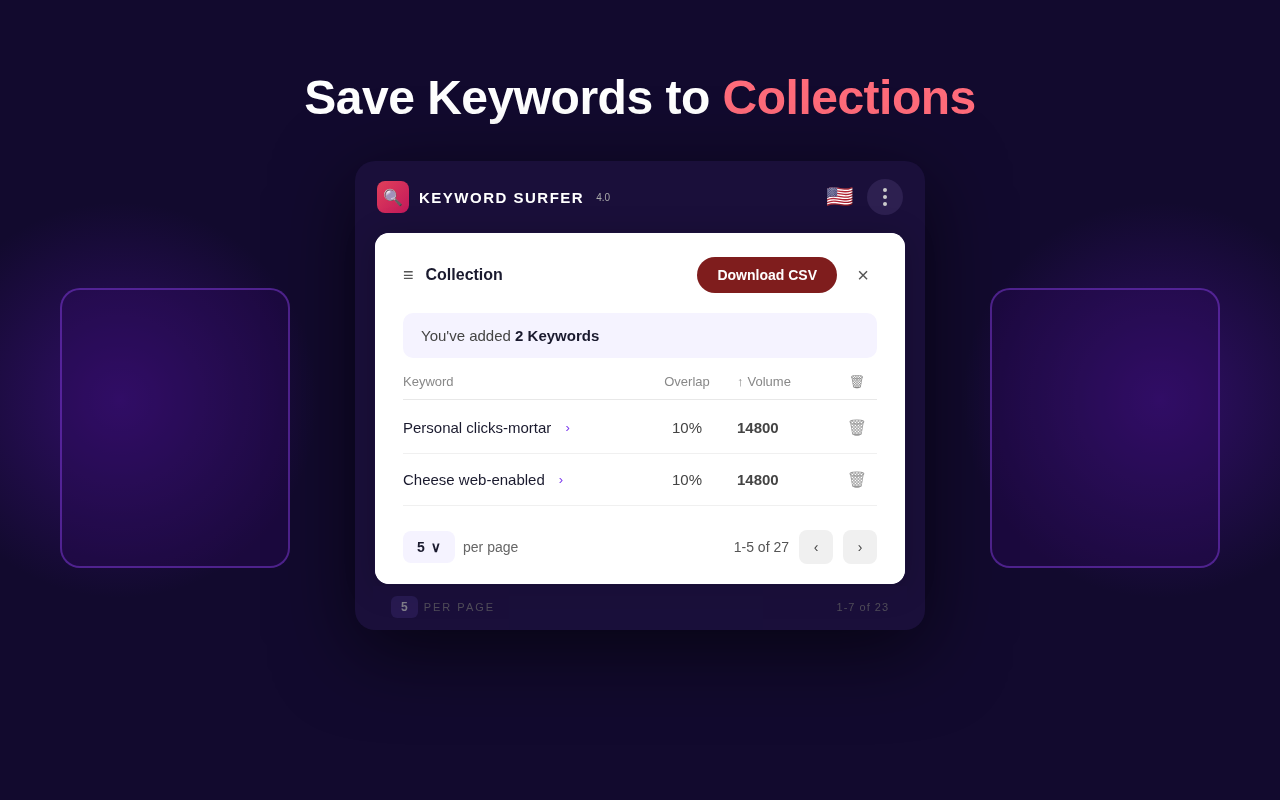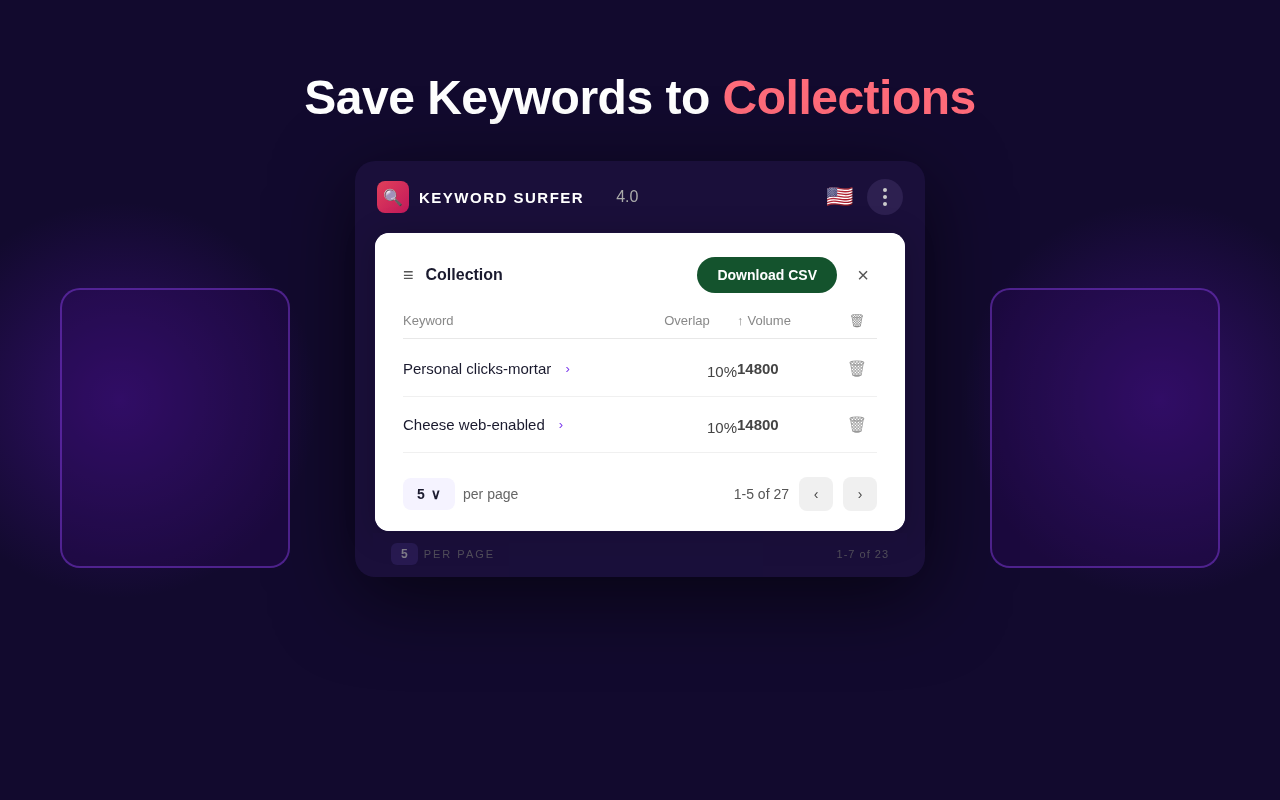--- a/index.html
+++ b/index.html
@@ -119,23 +119,23 @@
     }
 
     .ks-title {
       font-size: 15px;
       font-weight: 800;
       color: #fff;
       letter-spacing: 1.5px;
     }
 
     .ks-version {
-      font-size: 16px;
+      font-size: 10px;
       color: #aaa;
-      margin-left: 22px;
+      margin-left: 2px;
       font-weight: 500;
     }
 
     .ks-header-right {
       display: flex;
       align-items: center;
       gap: 10px;
     }
 
     .flag-btn {
@@ -219,21 +219,21 @@
       font-size: 18px;
     }
 
     .modal-title {
       font-size: 16px;
       font-weight: 700;
       color: #1a1a2e;
     }
 
     .download-csv-btn {
-      background: #14532d;
+      background: #7f1d1d;
       color: white;
       border: none;
       border-radius: 24px;
       padding: 10px 20px;
       font-size: 14px;
       font-weight: 700;
       cursor: pointer;
     }
 
     .close-btn {
@@ -298,24 +298,23 @@
       color: #1a1a2e;
       font-weight: 500;
     }
 
     .keyword-arrow {
       color: #7c3aed;
       font-size: 13px;
     }
 
     .overlap-cell {
-      text-align: right;
+      text-align: center;
       font-size: 15px;
       color: #444;
-      margin-top: 6px;
     }
 
     .volume-cell {
       font-size: 15px;
       color: #444;
       font-weight: 600;
     }
 
     .delete-cell {
       text-align: center;
@@ -467,20 +466,23 @@
           <div class="modal-title-area">
             <span class="collection-icon">≡</span>
             <h2 class="modal-title">Collection</h2>
           </div>
           <div style="display:flex;align-items:center;gap:12px;">
             <button class="download-csv-btn">Download CSV</button>
             <button class="close-btn">×</button>
           </div>
         </div>
 
+        <div class="summary-bar">
+          <span>You've added </span><strong>2 Keywords</strong>
+        </div>
 
         <div>
 
           <div class="table-header">
             <div class="th">Keyword</div>
             <div class="th th-overlap">Overlap</div>
             <div class="th th-volume">
               <span>↑</span>
               <span>Volume</span>
             </div>

